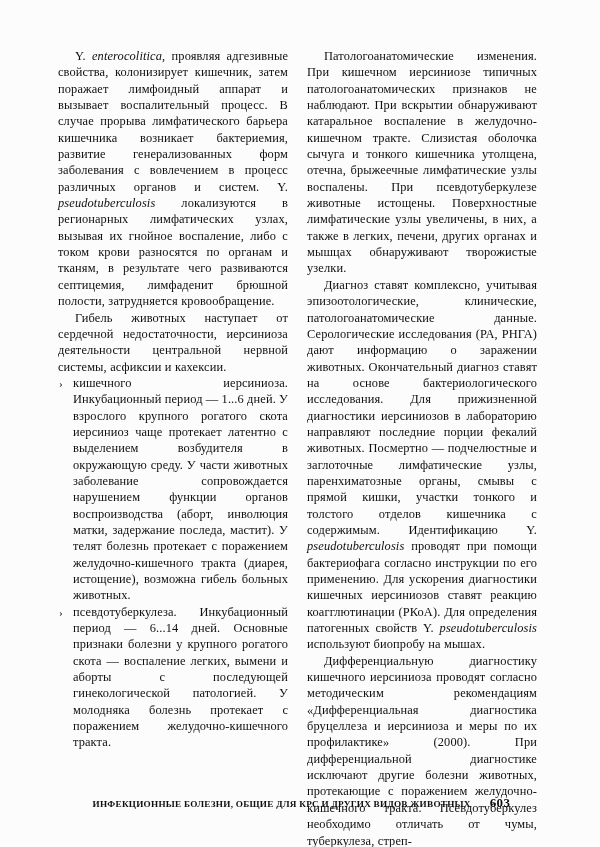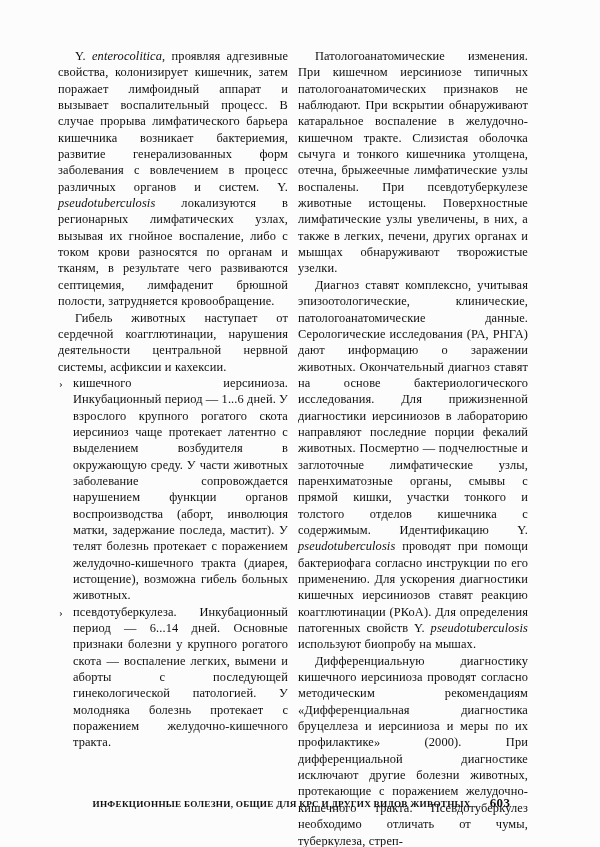--- a/index.html
+++ b/index.html
@@ -22,21 +22,21 @@
     background: #fcfcfc;
   }
   .page-body {
     position: absolute;
     left: 58px;
     top: 48px;
     width: 487px;
     height: 718px;
     display: flex;
     flex-direction: row;
-    gap: 10px;
+    gap: 19px;
   }
   .column {
     width: 230px;
     display: block;
   }
   p.para {
     margin: 0;
     text-align: justify;
     text-justify: inter-word;
     font-size: 12.4px;
@@ -110,21 +110,21 @@
 
 <div class="page">
 
   <div class="page-body">
 
     <div class="column">
 
       <p class="para"><span>Y. </span><span class="sp-italic">enterocolitica</span><span>, проявляя адгезивные свойства, колонизирует кишечник, затем поражает лимфоидный аппарат и вызывает воспалительный процесс. В случае прорыва лимфатического барьера кишечника возникает бактериемия, развитие генерализованных форм заболевания с вовлечением в процесс различных органов и систем. </span><span>Y. </span><span class="sp-italic">pseudotuberculosis</span><span> локализуются в регионарных лимфатических узлах, вызывая их гнойное воспаление, либо с током крови разносятся по органам и тканям, в результате чего развиваются септицемия, лимфаденит брюшной полости, затрудняется кровообращение.</span></p>
 
 
-      <p class="para">Гибель животных наступает от сердечной коагглютинации, нарушения деятельности центральной нервной системы, асфиксии и кахексии.</p>
+      <p class="para">Гибель животных наступает от сердечной недостаточности, иерсиниоза деятельности центральной нервной системы, асфиксии и кахексии.</p>
 
 
       <ul class="bullet-list">
         <li>
           <span class="marker">›</span><span class="item-term">кишечного иерсиниоза</span><span>. Инкубационный период — 1...6 дней. У взрослого крупного рогатого скота иерсиниоз чаще протекает латентно с выделением возбудителя в окружающую среду. У части животных заболевание сопровождается нарушением функции органов воспроизводства (аборт, инволюция матки, задержание последа, мастит). У телят болезнь протекает с поражением желудочно-кишечного тракта (диарея, истощение), возможна гибель больных животных.</span>
         </li>
         <li>
           <span class="marker">›</span><span class="item-term">псевдотуберкулеза</span><span>. Инкубационный период — 6...14 дней. Основные признаки болезни у крупного рогатого скота — воспаление легких, вымени и аборты с последующей гинекологической патологией. У молодняка болезнь протекает с поражением желудочно-кишечного тракта.</span>
         </li>
       </ul>

